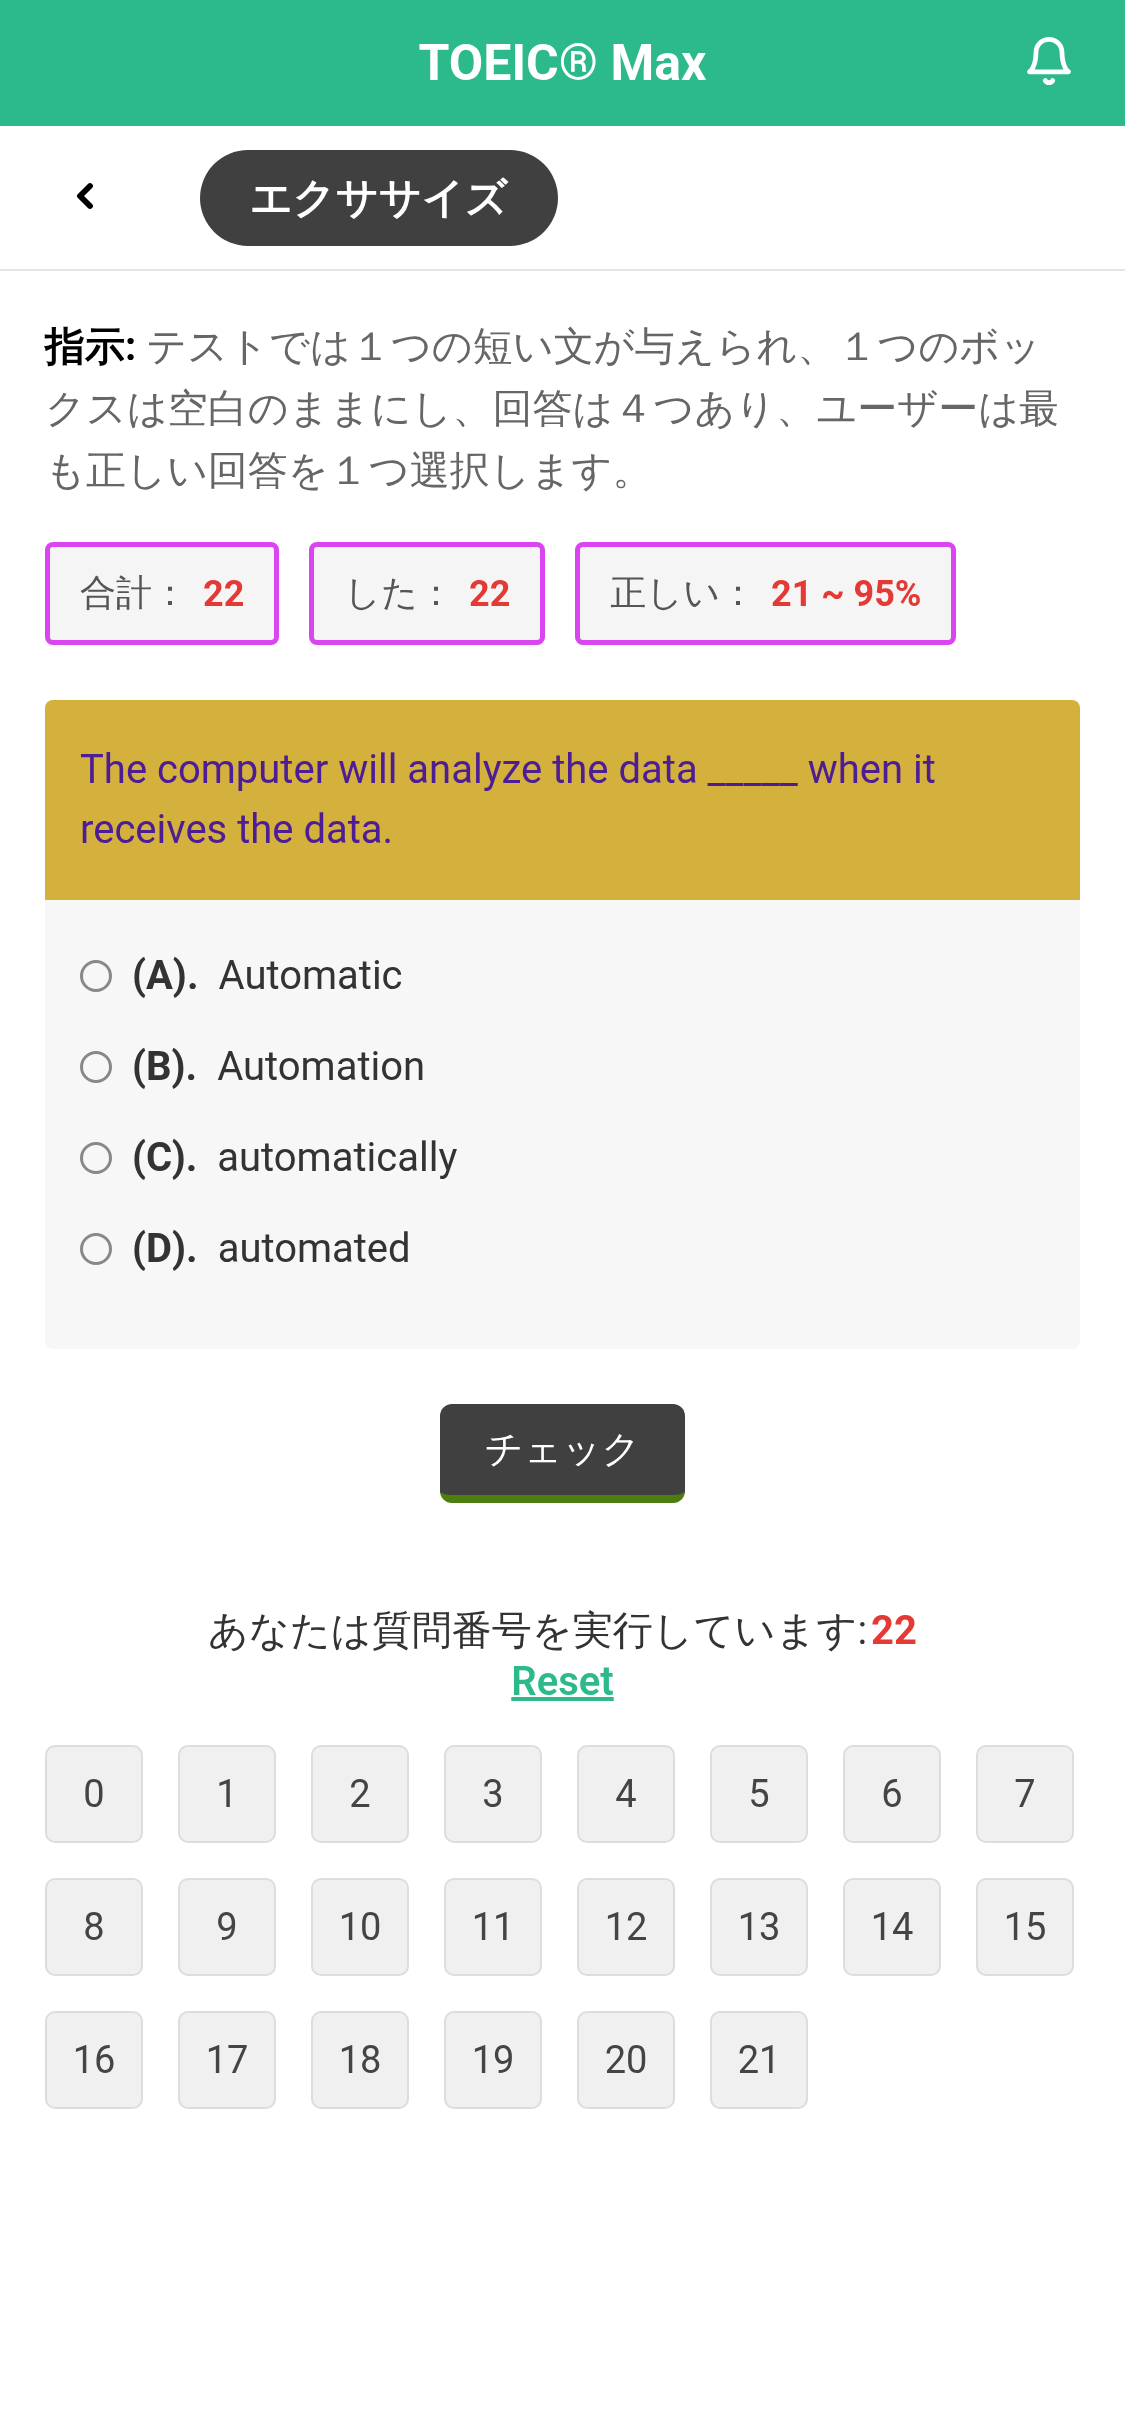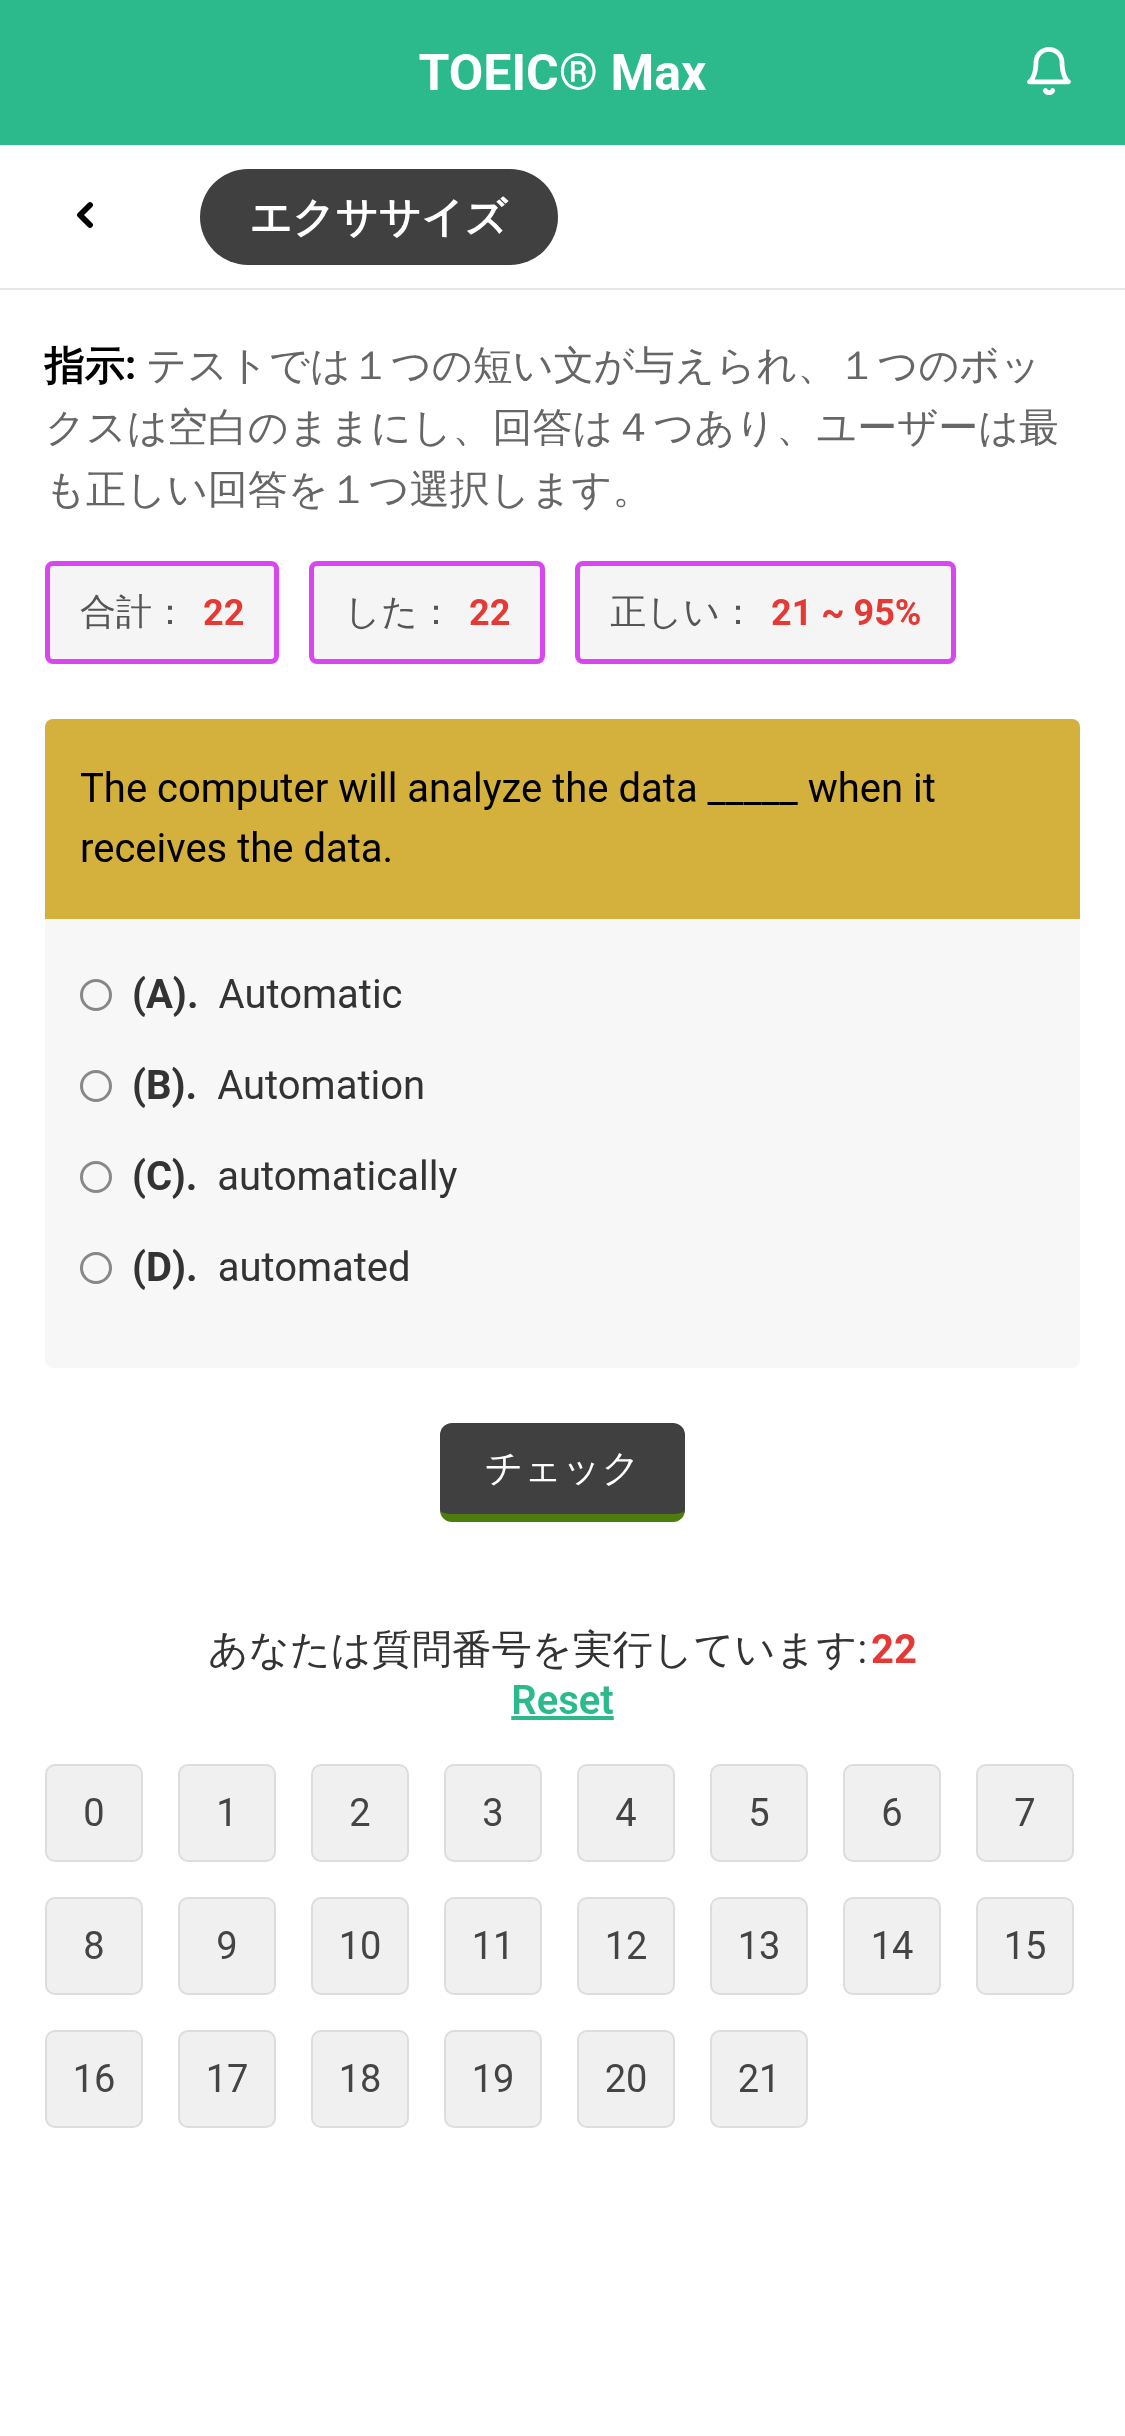--- a/index.html
+++ b/index.html
@@ -8,21 +8,21 @@
       box-sizing: border-box;
     }
     body {
       font-family: -apple-system, BlinkMacSystemFont, 'Segoe UI', Roboto, sans-serif;
       background: #ffffff;
       width: 1125px;
       height: 2436px;
     }
     .header {
       background: #2cb98b;
-      height: 145px;
+      height: 126px;
       display: flex;
       align-items: center;
       justify-content: center;
       position: relative;
     }
     .header-title {
       color: #ffffff;
       font-size: 50px;
       font-weight: 700;
     }
@@ -94,21 +94,21 @@
       background: #f7f7f7;
       border-radius: 8px;
       overflow: hidden;
       margin-bottom: 55px;
     }
     .question-prompt {
       background: #d4b03c;
       padding: 40px 35px;
       font-size: 40px;
       line-height: 1.5;
-      color: #000000;
+      color: #4c1d95;
       font-weight: 400;
     }
     .options {
       padding: 30px 35px 55px 35px;
     }
     .option {
       display: flex;
       align-items: center;
       gap: 20px;
       padding: 22px 0;

